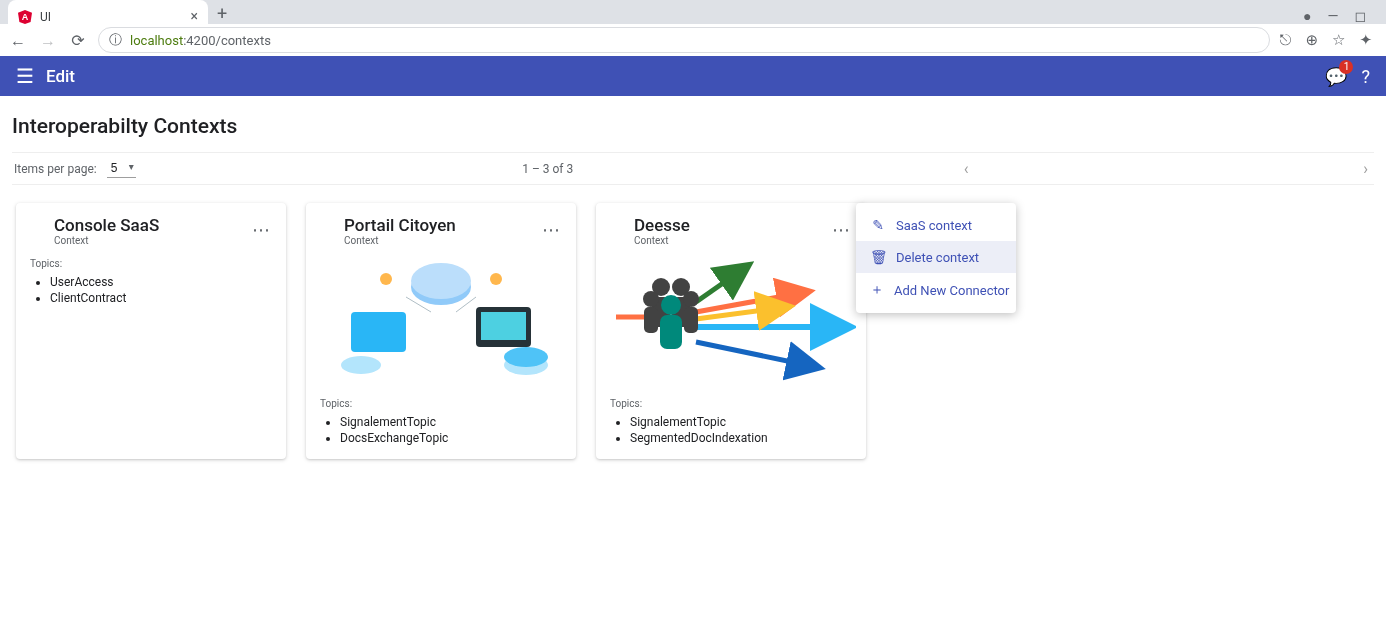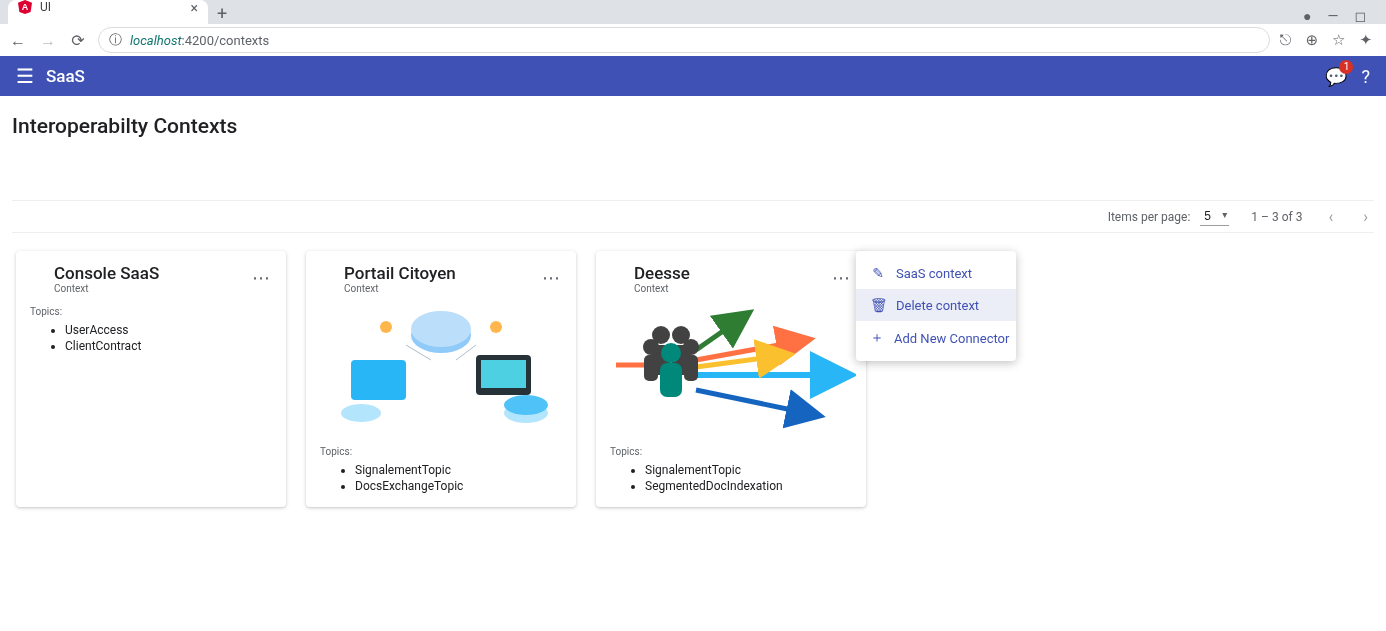--- a/index.html
+++ b/index.html
@@ -20,21 +20,21 @@
     flex-direction: column;
   }
   .tab-strip {
     display: flex;
     align-items: flex-end;
     height: 24px;
     padding: 0 8px;
   }
   .tab {
     display: flex;
-    align-items: flex-start;
+    align-items: flex-end;
     background: #fff;
     border-radius: 8px 8px 0 0;
     height: 24px;
     padding: 0 10px;
     gap: 8px;
     min-width: 200px;
     font-size: 12px;
     color: #3c4043;
   }
   .tab .close { margin-left: auto; font-size: 14px; color:#5f6368; cursor:pointer; }
@@ -54,21 +54,21 @@
     height:26px;
     border:1px solid #dadce0;
     border-radius:14px;
     display:flex;
     align-items:center;
     padding:0 10px;
     gap:8px;
     font-size:13px;
     color:#5f6368;
   }
-  .omnibox .url-host { color:#0f766e;font-style:italic; }
+  .omnibox .url-host { color:#4d7c0f; }
   .addr-right { display:flex; gap:14px; color:#5f6368; font-size:15px; padding-right:6px;}
 
   
   .app-header {
     background:#3f51b5;
     height:40px;
     display:flex;
     align-items:center;
     padding:0 16px;
     color:#fff;
@@ -93,28 +93,27 @@
   .page-title {
     text-align:left;
     font-size:21px;
     font-weight:500;
     color:#202124;
     padding:8px 0 14px;
   }
   .controls-row {
     display:flex;
     align-items:center;
-    justify-content:flex-end;
+    justify-content:space-between;
     gap:22px;
     border-top:1px solid #eee;
     border-bottom:1px solid #eee;
     padding:6px 2px;
     font-size:12px;
     color:#5f6368;
-    margin-top:48px;
   }
   .items-per-page { display:flex; align-items:center; gap:10px; }
   .ipp-select {
     border:none; border-bottom:1px solid #9e9e9e;
     background:transparent;
     font-size:12px; color:#202124;
     padding:2px 18px 2px 4px;
     appearance:none;
     position:relative;
   }
@@ -154,21 +153,21 @@
   .card-title { font-size:17px; font-weight:500; color:#202124; }
   .card-sub   { font-size:10px; color:#5f6368; margin-top:0;}
   .card-menu  { margin-left:auto; font-size:18px; color:#5f6368; cursor:pointer; letter-spacing:2px; padding-top:4px;}
   .card-image {
     height:140px;
     display:flex; align-items:center; justify-content:center;
     overflow:hidden;
   }
   .topics-label { font-size:10px; color:#5f6368; padding:6px 14px 4px;}
   .topics-list { font-size:12px; color:#202124; padding:0 14px 0 34px; }
-  .topics-list li { margin:2px 15px; }
+  .topics-list li { margin:2px 0; }
 
   
   .ctx-menu {
     position:absolute;
     top:0px;
     left:260px;
     width:160px;
     background:#fff;
     border-radius:4px;
     box-shadow:0 2px 10px rgba(0,0,0,0.25);
@@ -233,21 +232,21 @@
       <span>⎋</span>
       <span>⊕</span>
       <span>☆</span>
       <span>✦</span>
     </div>
   </div>
 </div>
 
 <div class="app-header">
   <span class="hamburger">☰</span>
-  <span class="menu-label">SaaS</span>
+  <span class="menu-label">Edit</span>
   <div class="header-right">
     <span class="header-ico">💬
       <span class="badge">1</span>
     </span>
     <span class="header-ico">?</span>
   </div>
 </div>
 
 <div class="page">
   <div class="page-title">Interoperabilty Contexts</div>

